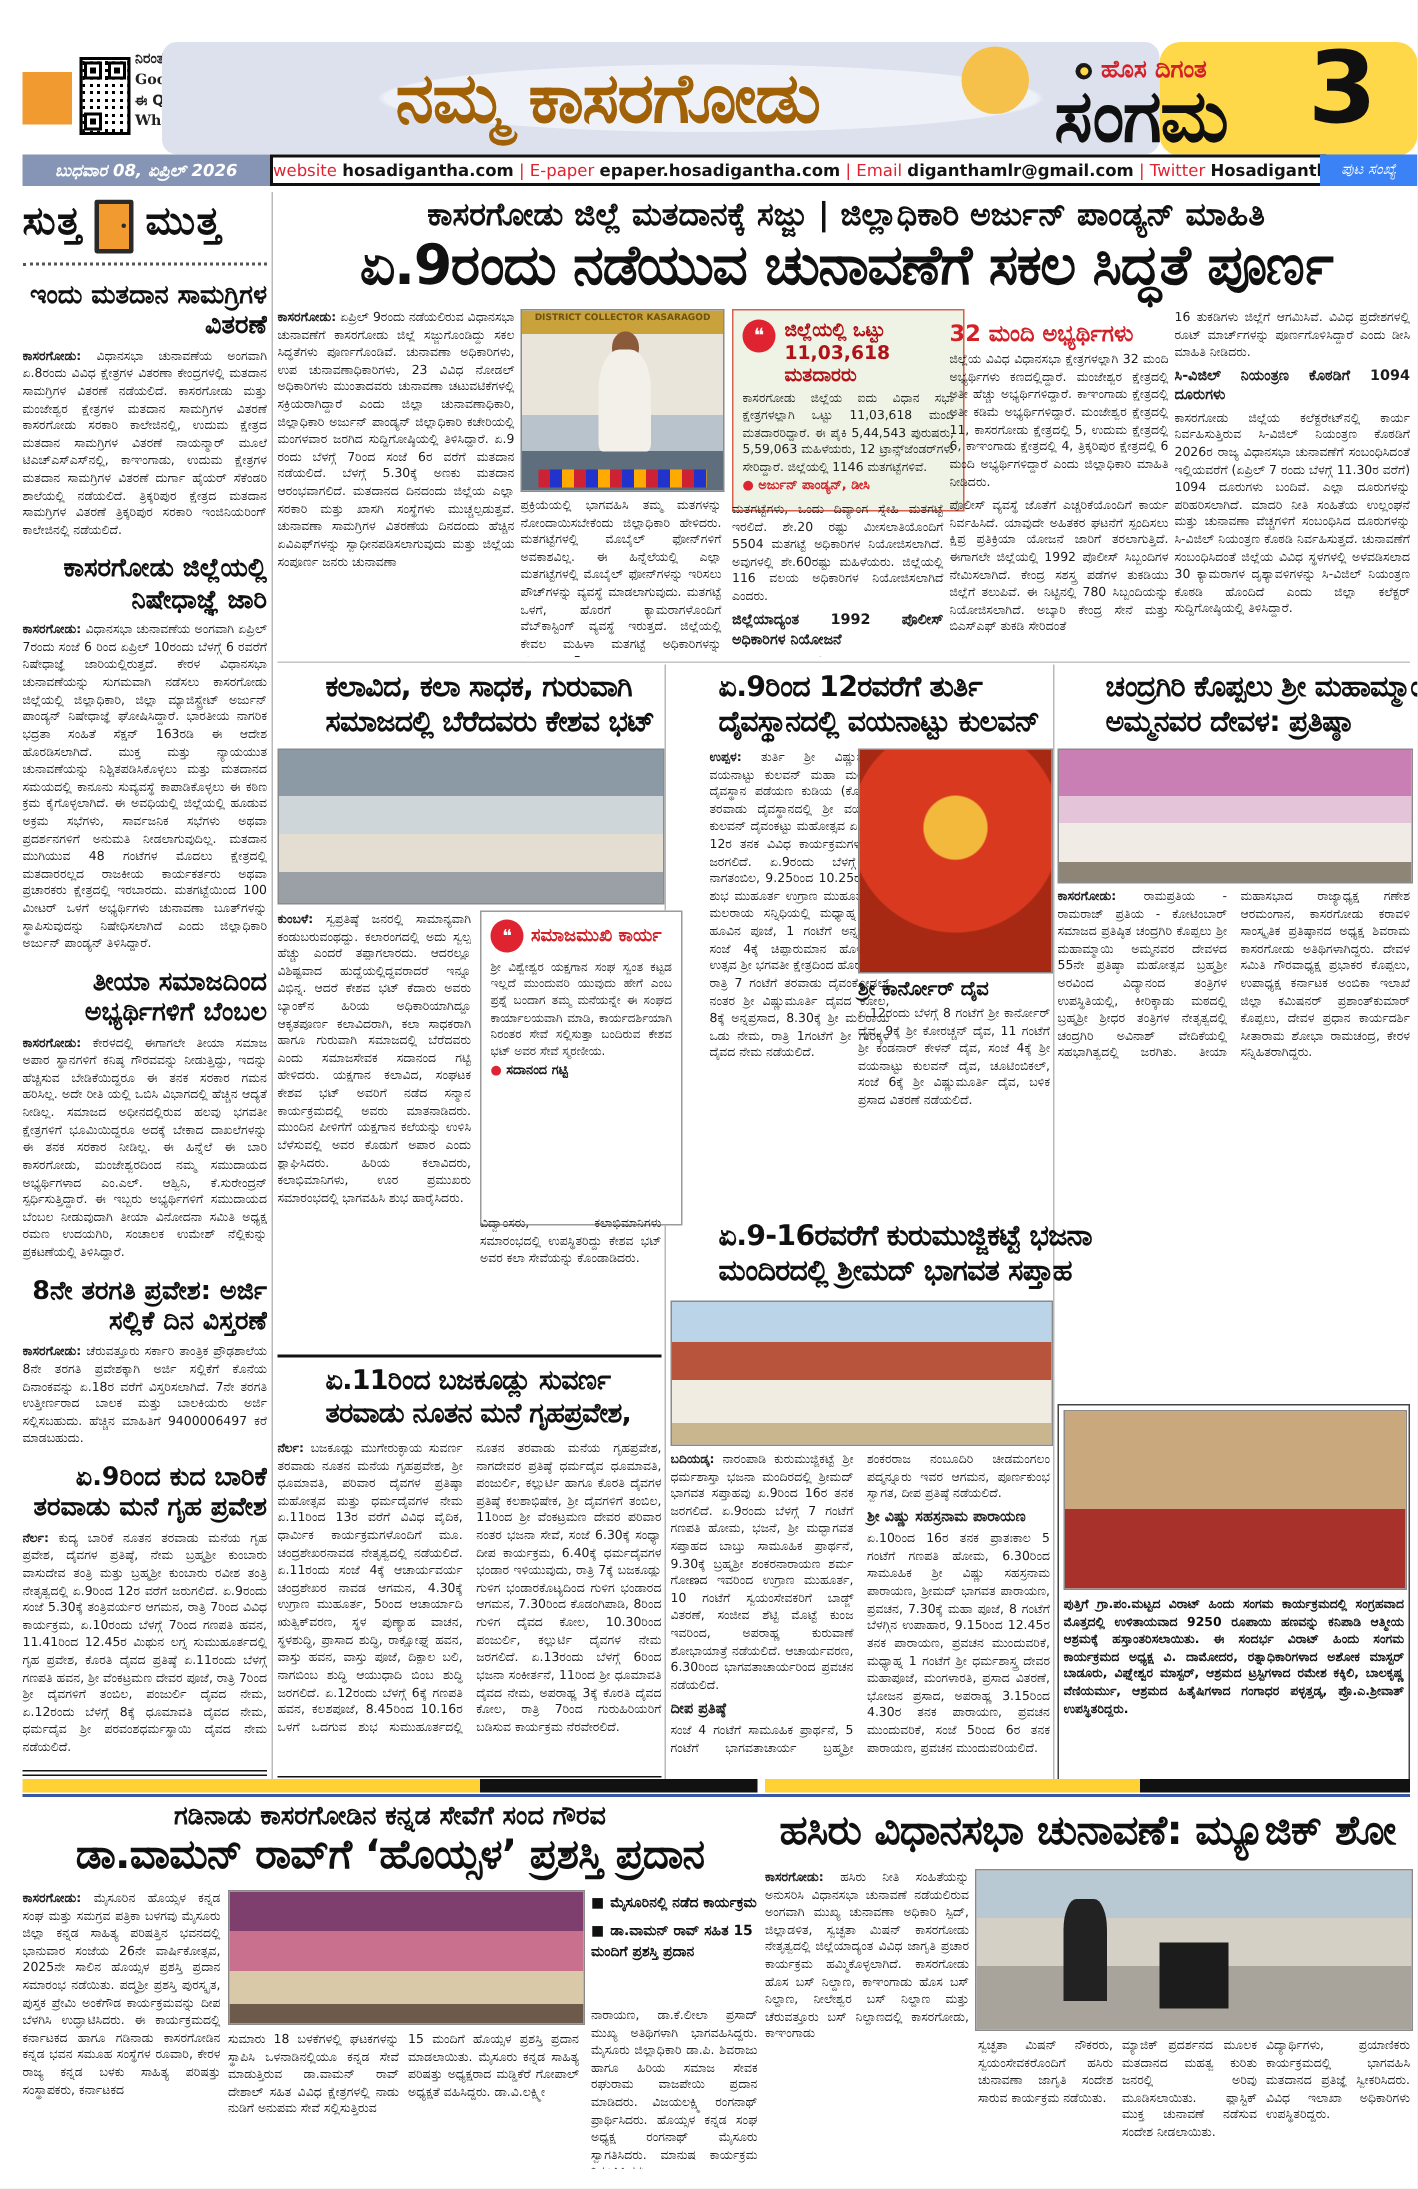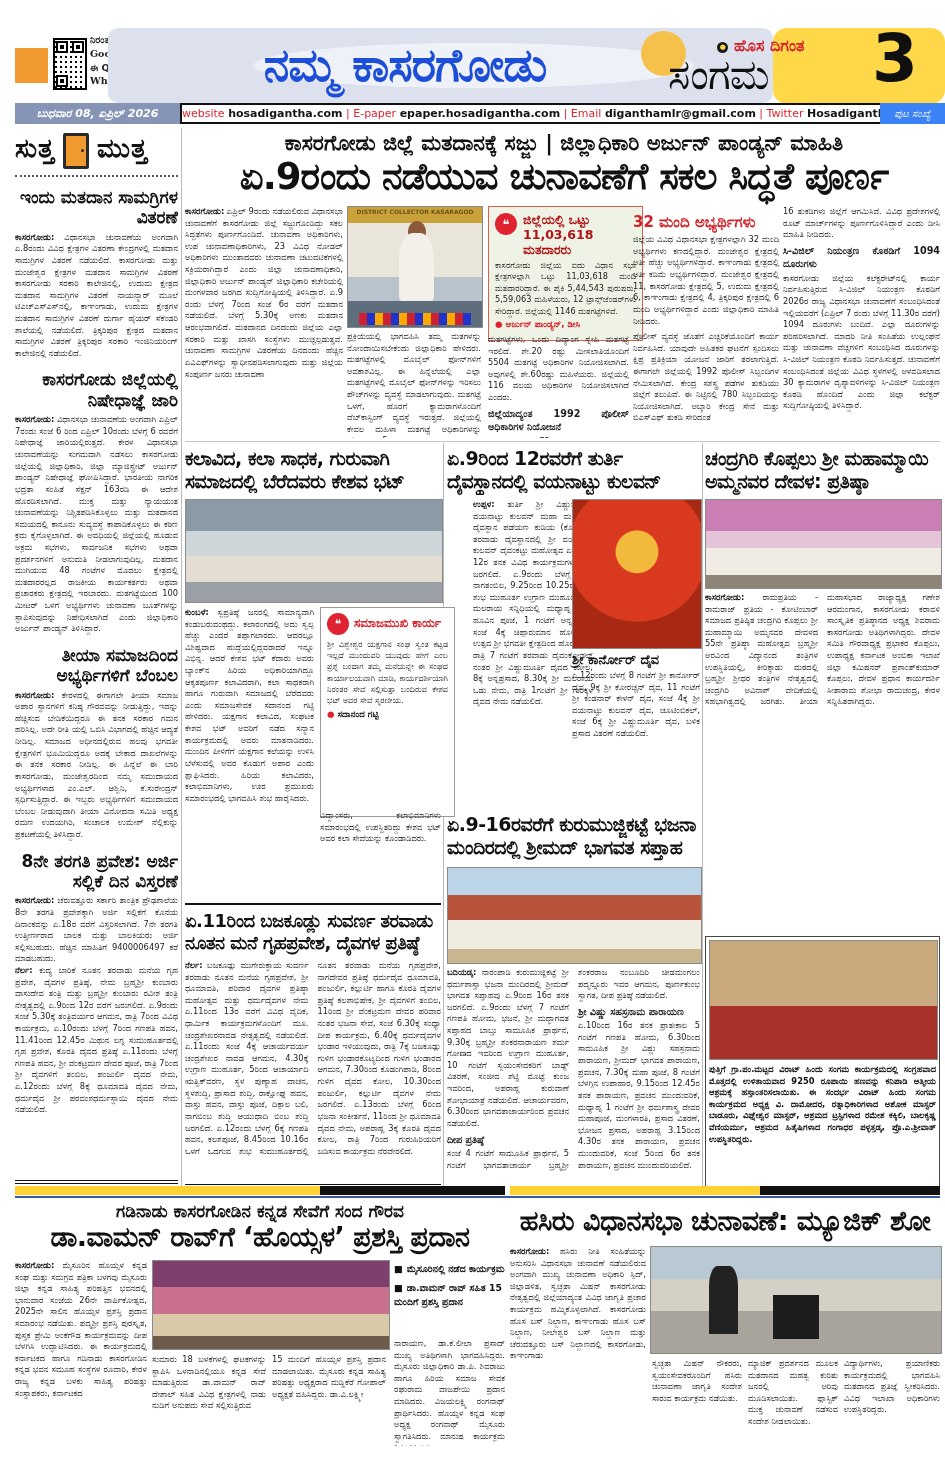--- a/index.html
+++ b/index.html
@@ -10,26 +10,26 @@
   .orange-block{background:#f09a2f;}
   .qr{background:
       repeating-linear-gradient(0deg,#000 0 2px,#fff 2px 5px),
       repeating-linear-gradient(90deg,#000 0 2px,#fff 2px 5px);
       background-blend-mode:screen;border:2px solid #000;}
   .qr .corner{position:absolute;width:8px;height:8px;border:2px solid #000;background:#fff;}
   .qr .corner i{position:absolute;left:2px;top:2px;width:4px;height:4px;background:#000;display:block;}
   .qr-text{font-size:9.5px;line-height:1.45;font-weight:bold;color:#222;}
   .masthead-panel{background:radial-gradient(ellipse at 55% 50%, #eef1f7 0 42%, #dce1ed 43%);border-radius:10px;}
   .yellow-circle{background:#f6c14a;border-radius:50%;}
-  .masthead-title{font-size:46px;font-weight:bold;color:#1d4ed8;text-align:center;letter-spacing:-1px;white-space:nowrap;}
+  .masthead-title{font-size:46px;font-weight:bold;color:#a16207;text-align:center;letter-spacing:-1px;white-space:nowrap;}
   .yellow-block{background:#ffd84a;border-radius:14px;}
   .brand-row{font-size:16px;font-weight:bold;color:#d42027;text-align:center;white-space:nowrap;}
   .brand-dot{display:inline-block;width:11px;height:11px;background:#1a1a1a;border-radius:50%;color:#ffd84a;
              font-size:7px;line-height:11px;text-align:center;vertical-align:2px;font-style:normal;}
-  .edition{font-size:42px;font-weight:normal;color:#101010;text-align:left;letter-spacing:-1px;white-space:nowrap;}
+  .edition{font-size:48px;font-weight:bold;color:#101010;text-align:center;letter-spacing:-1px;white-space:nowrap;}
   .page-big{font-size:66px;font-weight:bold;color:#101010;text-align:center;line-height:1;}
   .date-box{background:#8695b5;color:#fff;font-size:11px;font-weight:bold;font-style:italic;
             text-align:center;line-height:21px;}
   .contact-bar{background:#fff;border:2px solid #101010;font-size:11px;text-align:center;line-height:17px;white-space:nowrap;}
   .contact-bar .lbl{color:#e02330;}
   .contact-bar .val{color:#141414;font-weight:bold;}
   .contact-bar .sep{color:#e02330;}
   .page-label-box{background:#3b82f6;color:#fff;font-size:10px;font-style:italic;text-align:center;line-height:21px;}
   
   .vrule{width:1px;background:#b9b9b9;}
@@ -42,21 +42,21 @@
   .subhead{font-weight:bold;font-size:9.6px;display:block;margin:3px 0 2px;}
   .red-head{color:#d42027;font-weight:bold;font-size:15px;line-height:1.15;}
   .quote-box{background:#eef3e6;border:1px solid #d8604f;padding:5px 6px 4px 6px;overflow:hidden;}
   .quote-box .qicon{position:absolute;left:6px;top:6px;width:22px;height:22px;border-radius:50%;
                     background:#e02330;color:#fff;font-size:13px;line-height:23px;text-align:center;}
   .quote-box h4{margin:0 0 3px 28px;font-size:12.5px;line-height:1.2;color:#b01216;}
   .quote-box .qbody{font-size:8.2px;line-height:1.4;text-align:justify;color:#222;}
   .quote-box .attr{font-size:8.6px;font-weight:bold;color:#d42027;margin-top:2px;}
   .quote-box .attr .dot{color:#e02330;}
   .qbox2{background:#fff;border:1px solid #9a9a9a;padding:5px 6px;overflow:hidden;}
-  .art-head{font-weight:bold;font-size:19px;line-height:1.22;letter-spacing:-0.5px;overflow:hidden;}
+  .art-head{font-weight:bold;font-size:19px;line-height:1.22;letter-spacing:-0.5px;overflow:hidden;margin-left:32px;}
   .cols2{column-count:2;column-gap:9px;}
   .photo{border:1px solid #8a8a8a;overflow:hidden;}
   .caption{font-size:8.3px;font-weight:bold;line-height:1.4;text-align:justify;overflow:hidden;}
   
   .ph-collector{background:linear-gradient(180deg,#c9a23c 0 13%,#e9e5da 13% 58%,#b9c3cc 58% 78%,#5e6e7c 78%);}
   .ph-collector .fig{position:absolute;left:38%;top:22%;width:26%;height:56%;background:#f3f0ea;border-radius:40% 40% 8% 8%;}
   .ph-collector .head{position:absolute;left:45%;top:12%;width:13%;height:18%;background:#8a5a3b;border-radius:50%;}
   .ph-collector .mics{position:absolute;left:8%;bottom:2%;width:84%;height:10%;
         background:repeating-linear-gradient(90deg,#c23 0 8px,#23c 8px 16px,#fa0 16px 24px);}
   .ph-group{background:linear-gradient(180deg,#8c9aa6 0 30%,#cfd6da 30% 55%,#e4ddd2 55% 80%,#9aa0a6 80%);}
@@ -206,20 +206,21 @@
     </div>
     <div>
       <div class="sb-title">ತೀಯಾ ಸಮಾಜದಿಂದ ಅಭ್ಯರ್ಥಿಗಳಿಗೆ ಬೆಂಬಲ</div>
       <div class="body-text"><b class="dl">ಕಾಸರಗೋಡು:</b> <span>ಕೇರಳದಲ್ಲಿ ಈಗಾಗಲೇ ತೀಯಾ ಸಮಾಜ ಅಪಾರ ಸ್ಥಾನಗಳಿಗೆ ಕನಿಷ್ಠ ಗೌರವವನ್ನು ನೀಡುತ್ತಿದ್ದು, ಇದನ್ನು ಹೆಚ್ಚಿಸುವ ಬೇಡಿಕೆಯಿದ್ದರೂ ಈ ತನಕ ಸರಕಾರ ಗಮನ ಹರಿಸಿಲ್ಲ. ಅದೇ ರೀತಿ ಯಲ್ಲಿ ಒಬಿಸಿ ವಿಭಾಗದಲ್ಲಿ ಹೆಚ್ಚಿನ ಆದ್ಯತೆ ನೀಡಿಲ್ಲ. ಸಮಾಜದ ಅಧೀನದಲ್ಲಿರುವ ಹಲವು ಭಗವತೀ ಕ್ಷೇತ್ರಗಳಿಗೆ ಭೂಮಿಯಿದ್ದರೂ ಅದಕ್ಕೆ ಬೇಕಾದ ದಾಖಲೆಗಳನ್ನು ಈ ತನಕ ಸರಕಾರ ನೀಡಿಲ್ಲ. ಈ ಹಿನ್ನೆಲೆ ಈ ಬಾರಿ ಕಾಸರಗೋಡು, ಮಂಜೇಶ್ವರದಿಂದ ನಮ್ಮ ಸಮುದಾಯದ ಅಭ್ಯರ್ಥಿಗಳಾದ ಎಂ.ಎಲ್. ಆಶ್ವಿನಿ, ಕೆ.ಸುರೇಂದ್ರನ್ ಸ್ಪರ್ಧಿಸುತ್ತಿದ್ದಾರೆ. ಈ ಇಬ್ಬರು ಅಭ್ಯರ್ಥಿಗಳಿಗೆ ಸಮುದಾಯದ ಬೆಂಬಲ ನೀಡುವುದಾಗಿ ತೀಯಾ ವಿನೋದನಾ ಸಮಿತಿ ಅಧ್ಯಕ್ಷ ರಮಣ ಉದಯಗಿರಿ, ಸಂಚಾಲಕ ಉಮೇಶ್ ನೆಲ್ಲಿಕುನ್ನು ಪ್ರಕಟಣೆಯಲ್ಲಿ ತಿಳಿಸಿದ್ದಾರೆ.</span></div>
     </div>
     <div>
       <div class="sb-title">8ನೇ ತರಗತಿ ಪ್ರವೇಶ: ಅರ್ಜಿ ಸಲ್ಲಿಕೆ ದಿನ ವಿಸ್ತರಣೆ</div>
       <div class="body-text"><b class="dl">ಕಾಸರಗೋಡು:</b> <span>ಚೆರುವತ್ತೂರು ಸರ್ಕಾರಿ ತಾಂತ್ರಿಕ ಪ್ರೌಢಶಾಲೆಯ 8ನೇ ತರಗತಿ ಪ್ರವೇಶಕ್ಕಾಗಿ ಅರ್ಜಿ ಸಲ್ಲಿಕೆಗೆ ಕೊನೆಯ ದಿನಾಂಕವನ್ನು ಏ.18ರ ವರೆಗೆ ವಿಸ್ತರಿಸಲಾಗಿದೆ. 7ನೇ ತರಗತಿ ಉತ್ತೀರ್ಣರಾದ ಬಾಲಕ ಮತ್ತು ಬಾಲಕಿಯರು ಅರ್ಜಿ ಸಲ್ಲಿಸಬಹುದು. ಹೆಚ್ಚಿನ ಮಾಹಿತಿಗೆ 9400006497 ಕರೆ ಮಾಡಬಹುದು.</span></div>
     </div>
     <div>
+      <div class="sb-title">ಏ.9ರಿಂದ ಕುದ ಬಾರಿಕೆ ತರವಾಡು ಮನೆ ಗೃಹ ಪ್ರವೇಶ</div>
       <div class="body-text"><b class="dl">ನೆರ್ಲ:</b> <span>ಕುದ್ಯ ಬಾರಿಕೆ ನೂತನ ತರವಾಡು ಮನೆಯ ಗೃಹ ಪ್ರವೇಶ, ದೈವಗಳ ಪ್ರತಿಷ್ಠೆ, ನೇಮ ಬ್ರಹ್ಮಶ್ರೀ ಕುಂಬಾರು ವಾಸುದೇವ ತಂತ್ರಿ ಮತ್ತು ಬ್ರಹ್ಮಶ್ರೀ ಕುಂಬಾರು ರವೀಶ ತಂತ್ರಿ ನೇತೃತ್ವದಲ್ಲಿ ಏ.9ರಿಂದ 12ರ ವರೆಗೆ ಜರುಗಲಿದೆ. ಏ.9ರಂದು ಸಂಜೆ 5.30ಕ್ಕೆ ತಂತ್ರಿವರ್ಯರ ಆಗಮನ, ರಾತ್ರಿ 7ರಿಂದ ವಿವಿಧ ಕಾರ್ಯಕ್ರಮ, ಏ.10ರಂದು ಬೆಳಗ್ಗೆ 7ರಿಂದ ಗಣಪತಿ ಹವನ, 11.41ರಿಂದ 12.45ರ ಮಿಥುನ ಲಗ್ನ ಸುಮುಹೂರ್ತದಲ್ಲಿ ಗೃಹ ಪ್ರವೇಶ, ಕೊರತಿ ದೈವದ ಪ್ರತಿಷ್ಠೆ ಏ.11ರಂದು ಬೆಳಗ್ಗೆ ಗಣಪತಿ ಹವನ, ಶ್ರೀ ವೆಂಕಟ್ರಮಣ ದೇವರ ಪೂಜೆ, ರಾತ್ರಿ 7ರಿಂದ ಶ್ರೀ ದೈವಗಳಿಗೆ ತಂಬಿಲ, ಪಂಜುರ್ಲಿ ದೈವದ ನೇಮ, ಏ.12ರಂದು ಬೆಳಗ್ಗೆ 8ಕ್ಕೆ ಧೂಮಾವತಿ ದೈವದ ನೇಮ, ಧರ್ಮದೈವ ಶ್ರೀ ಪರವಂಶಧರ್ಮಸ್ಥಾಯಿ ದೈವದ ನೇಮ ನಡೆಯಲಿದೆ.</span></div>
     </div>
   </div>
   <div class="abs" style="left:15px;top:1180px;width:163px;border-bottom:4px double #111;"></div>
 
   <div class="abs art-head" style="left:185px;top:447px;width:256px;height:48px;">ಕಲಾವಿದ, ಕಲಾ ಸಾಧಕ, ಗುರುವಾಗಿ ಸಮಾಜದಲ್ಲಿ ಬೆರೆದವರು ಕೇಶವ ಭಟ್</div>
   <div class="abs photo ph-group" style="left:185px;top:499px;width:256px;height:102px;"></div>
   <div class="abs body-text" style="left:185px;top:607px;width:129px;height:292px;">
     <b class="dl">ಕುಂಬಳೆ:</b> <span>ಸ್ವಪ್ರತಿಷ್ಠೆ ಜನರಲ್ಲಿ ಸಾಮಾನ್ಯವಾಗಿ ಕಂಡುಬರುವಂಥದ್ದು. ಕಲಾರಂಗದಲ್ಲಿ ಅದು ಸ್ವಲ್ಪ ಹೆಚ್ಚು ಎಂದರೆ ತಪ್ಪಾಗಲಾರದು. ಆದರಲ್ಲೂ ವಿಶಿಷ್ಟವಾದ ಹುದ್ದೆಯಲ್ಲಿದ್ದವರಾದರೆ ಇನ್ನೂ ವಿಭಿನ್ನ. ಆದರೆ ಕೇಶವ ಭಟ್ ಕೆದಾರು ಅವರು ಬ್ಯಾಂಕ್‌ನ ಹಿರಿಯ ಅಧಿಕಾರಿಯಾಗಿದ್ದೂ ಆಕೃತಪೂರ್ಣ ಕಲಾವಿದರಾಗಿ, ಕಲಾ ಸಾಧಕರಾಗಿ ಹಾಗೂ ಗುರುವಾಗಿ ಸಮಾಜದಲ್ಲಿ ಬೆರೆದವರು ಎಂದು ಸಮಾಜಸೇವಕ ಸದಾನಂದ ಗಟ್ಟಿ ಹೇಳಿದರು. ಯಕ್ಷಗಾನ ಕಲಾವಿದ, ಸಂಘಟಕ ಕೇಶವ ಭಟ್ ಅವರಿಗೆ ನಡೆದ ಸನ್ಮಾನ ಕಾರ್ಯಕ್ರಮದಲ್ಲಿ ಅವರು ಮಾತನಾಡಿದರು. ಮುಂದಿನ ಪೀಳಿಗೆಗೆ ಯಕ್ಷಗಾನ ಕಲೆಯನ್ನು ಉಳಿಸಿ ಬೆಳೆಸುವಲ್ಲಿ ಅವರ ಕೊಡುಗೆ ಅಪಾರ ಎಂದು ಶ್ಲಾಘಿಸಿದರು. ಹಿರಿಯ ಕಲಾವಿದರು, ಕಲಾಭಿಮಾನಿಗಳು, ಊರ ಪ್ರಮುಖರು ಸಮಾರಂಭದಲ್ಲಿ ಭಾಗವಹಿಸಿ ಶುಭ ಹಾರೈಸಿದರು.</span>
   </div>

